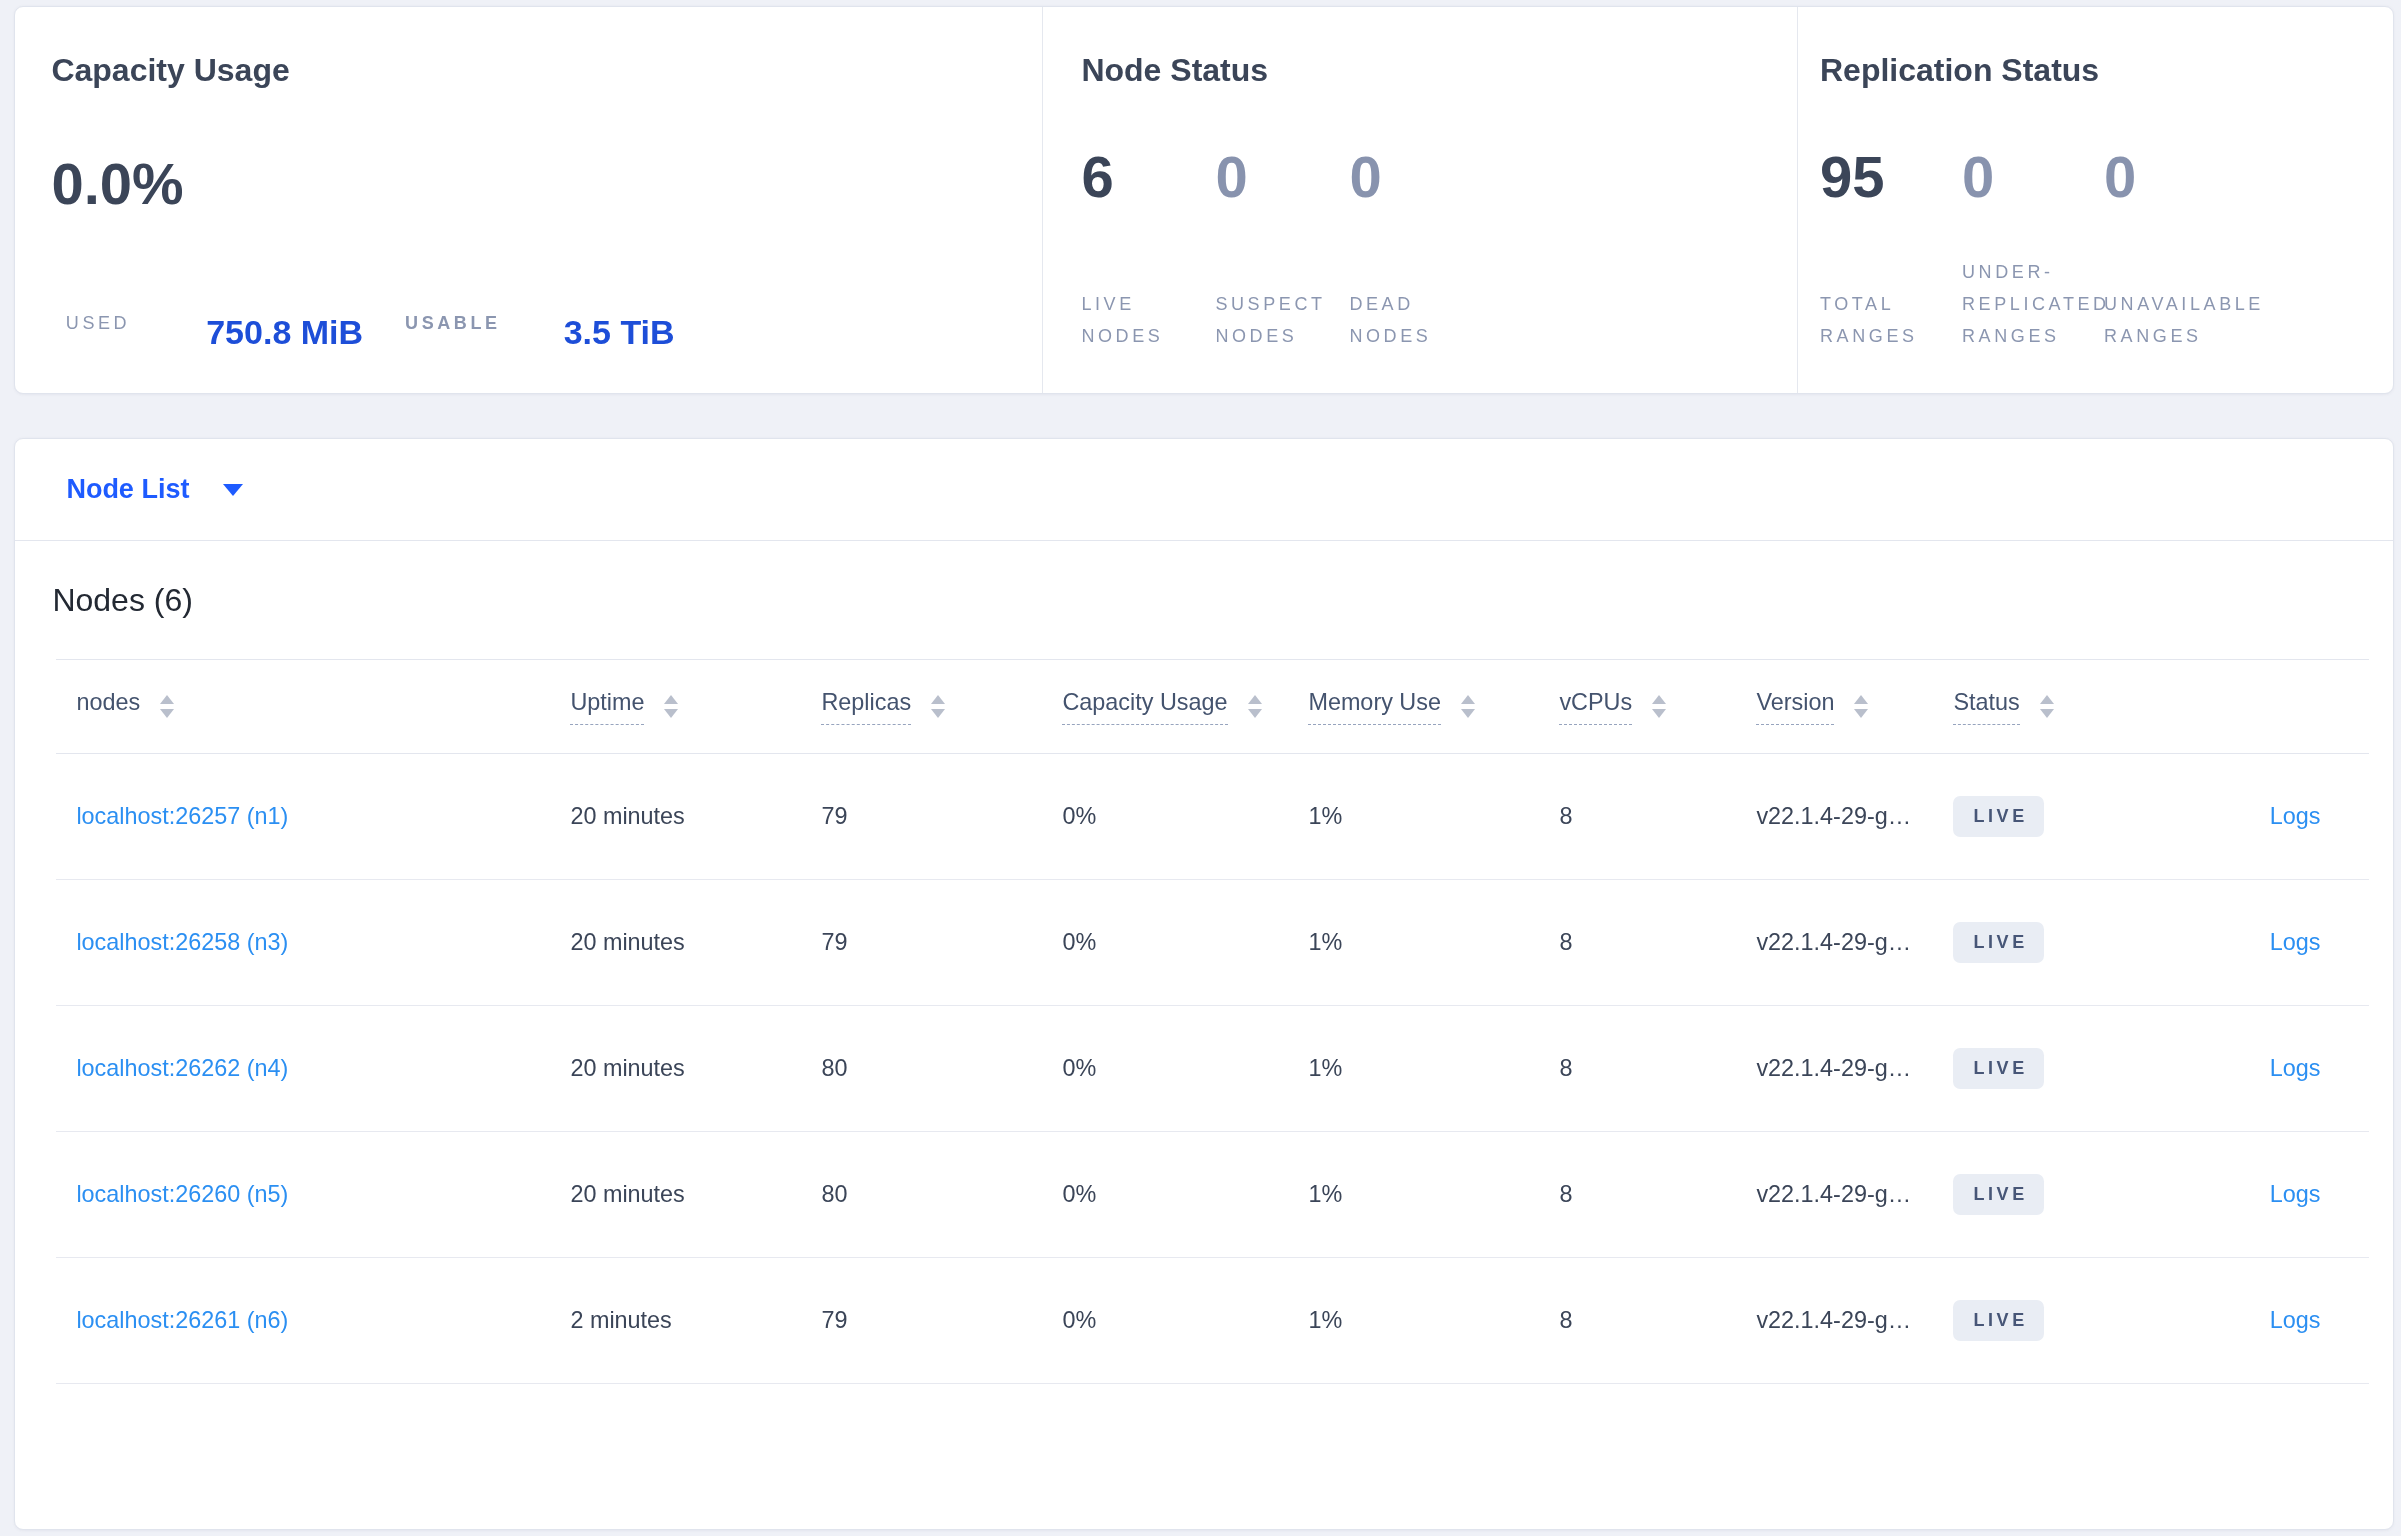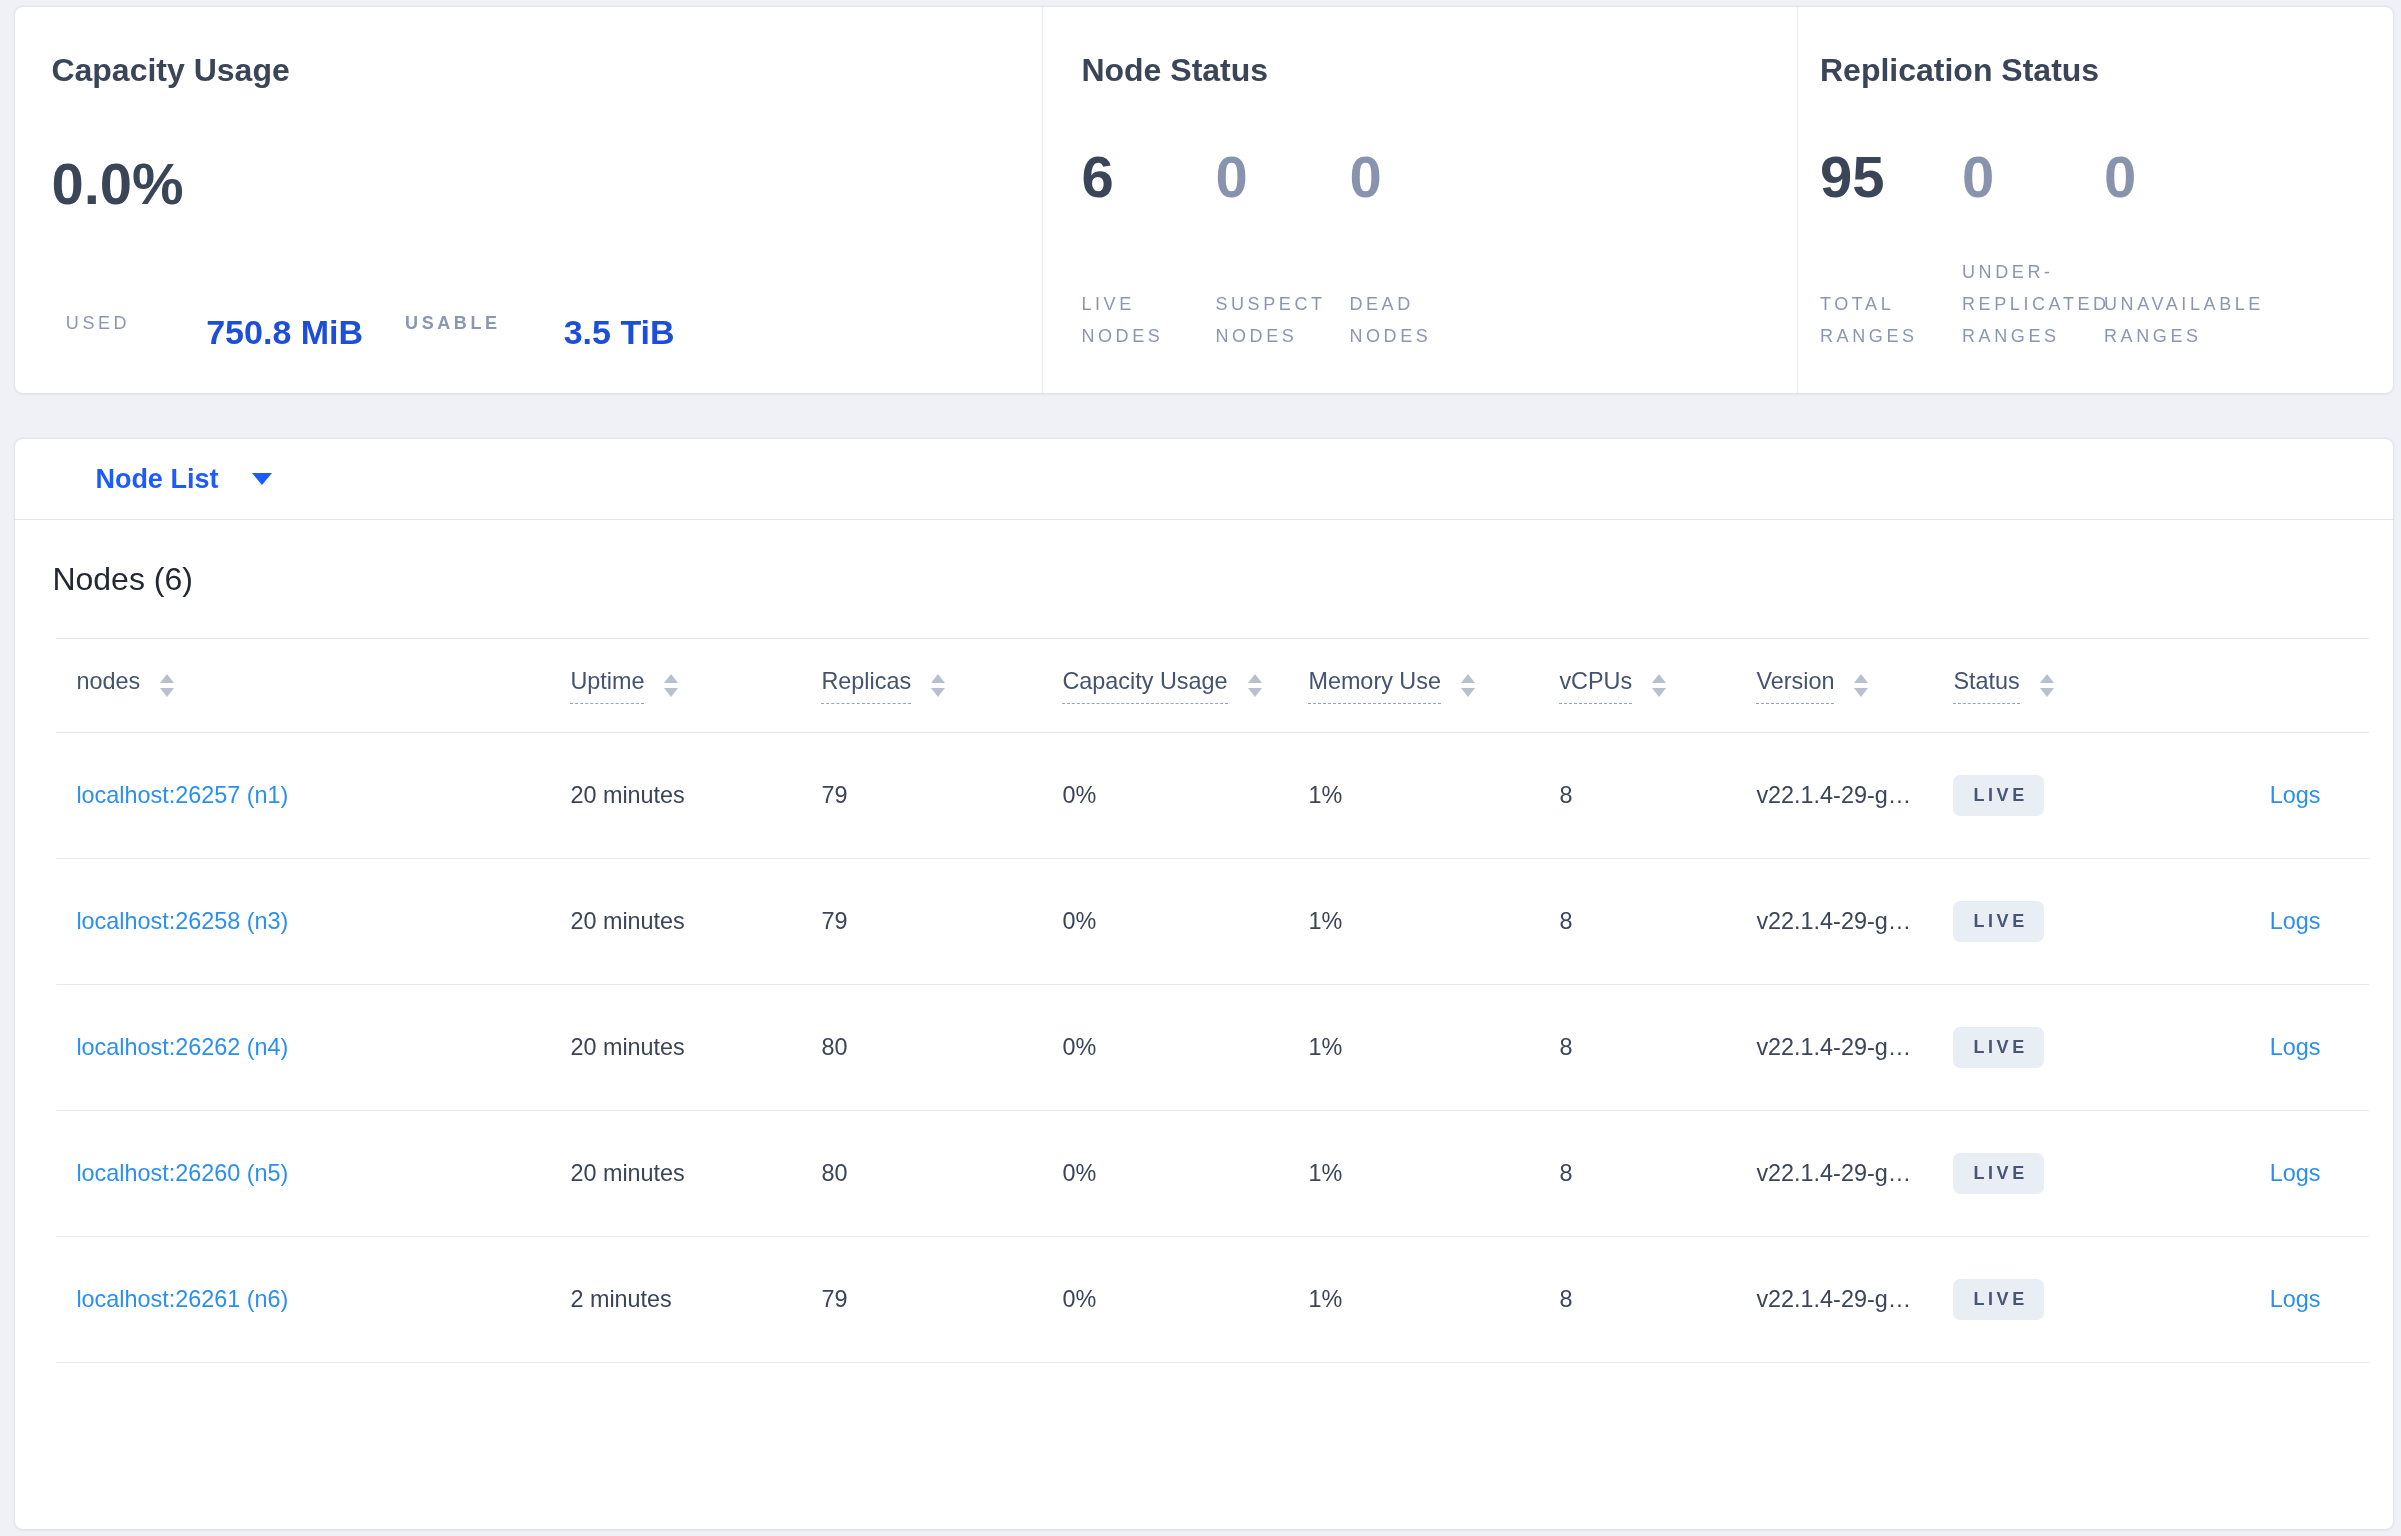--- a/index.html
+++ b/index.html
@@ -45,21 +45,21 @@
   .stat { display:flex; flex-direction:column; }
   .stat .num { font-size:58px; line-height:69px; font-weight:600; color:#3b4558; }
   .stat.dim .num { color:#8893ae; }
   .stat .lbl { margin-top:auto; font-size:18px; line-height:32px; letter-spacing:3.6px; color:#8b96b0; white-space:nowrap; }
   #sec-nodes .stat { width:134px; }
   #sec-repl  .stat { width:142px; }
   .stat:last-child { width:auto; }
 
   
   #table-card { top:438px; height:1092px; }
-  #nodelist-bar { height:81px; border-bottom:0.9px solid #e3e6ee; display:flex; align-items:center; padding-left:80px; cursor:pointer; }
+  #nodelist-bar { height:102px; border-bottom:0.9px solid #e3e6ee; display:flex; align-items:center; padding-left:51px; cursor:pointer; }
   #nodelist-label { font-size:27px; font-weight:600; color:#1e5bff; }
   .caret-down { width:0; height:0; margin-left:34px; border-left:10px solid transparent; border-right:10px solid transparent; border-top:12.6px solid #1e5bff; }
 
   #nodes-heading { margin:40px 0 0 37px; font-size:32px; line-height:38px; font-weight:500; color:#232933; }
 
   table { border-collapse:collapse; table-layout:fixed; width:2312px; margin:40px 0 0 41px; }
   th { height:94px; border-top:0.9px solid #e3e6ee; border-bottom:0.9px solid #e3e6ee;
        font-size:23.4px; font-weight:400; color:#44536e; text-align:left; vertical-align:middle; padding:0; cursor:pointer; white-space:nowrap; }
   td { height:126px; border-bottom:0.9px solid #e7e9f0; font-size:23.4px; color:#3b4558; vertical-align:middle; padding:0; white-space:nowrap; }
   th.first, td.first { padding-left:20px; }

